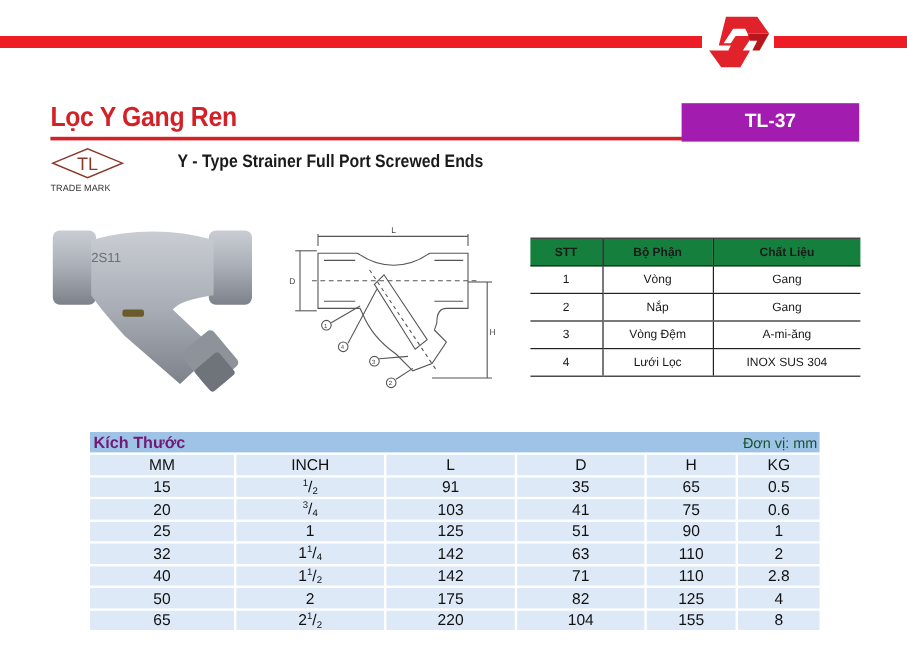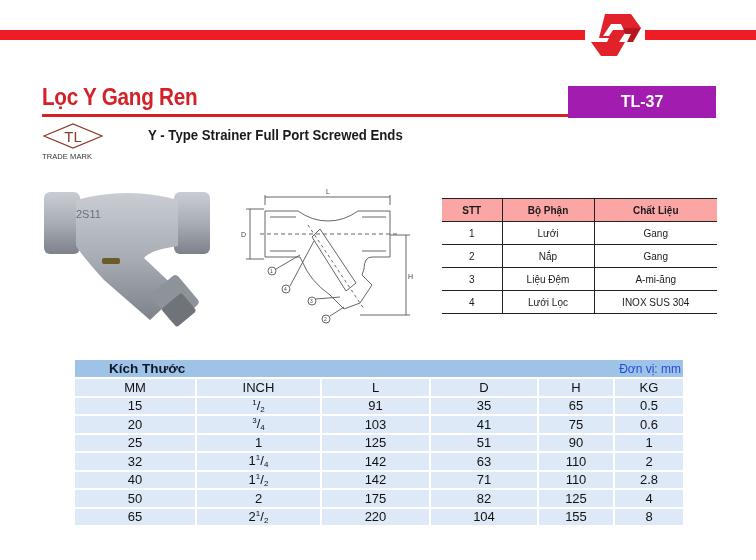--- a/index.html
+++ b/index.html
@@ -17,29 +17,29 @@
   .trademark { position: absolute; left: 42px; top: 122px; width: 62px; height: 40px; }
   .trademark svg { display: block; }
   .trademark-label { position: absolute; left: 0; top: 30px; font-size: 7.5px; color: #333; letter-spacing: 0.1px; white-space: nowrap; }
 
   .subtitle { position: absolute; left: 148px; top: 126px; font-size: 15px; font-weight: bold; color: #1a1a1a; transform: scaleX(0.88); transform-origin: left; white-space: nowrap; }
 
   .photo { position: absolute; left: 40px; top: 180px; width: 180px; height: 160px; }
   .drawing { position: absolute; left: 240px; top: 185px; width: 180px; height: 150px; }
 
   table.parts { position: absolute; left: 442px; top: 198px; width: 275px; border-collapse: collapse; font-size: 10px; }
-  table.parts th { background: #fca5a5; font-weight: bold; height: 23px; border-bottom: 1px solid #222; }
+  table.parts th { background: #15803d; font-weight: bold; height: 23px; border-bottom: 1px solid #222; }
   table.parts td { height: 23px; text-align: center; border-bottom: 1px solid #222; }
   table.parts th + th, table.parts td + td { border-left: 1px solid #222; }
   table.parts tr:first-child th { border-top: 1px solid #222; }
 
   .dim-wrap { position: absolute; left: 75px; top: 360px; width: 608px; }
   .dim-header { background: #9fc3e7; height: 17px; display: flex; justify-content: space-between; align-items: center; padding: 0 2px 0 3px; }
-  .dim-header .h-title { font-weight: bold; font-size: 13.5px; color: #0f172a; margin-left: 31px; }
-  .dim-header .h-unit { font-size: 12px; color: #1d4ed8; }
+  .dim-header .h-title { font-weight: bold; font-size: 13.5px; color: #701a75; }
+  .dim-header .h-unit { font-size: 12px; color: #14532d; }
   table.dims { width: 100%; border-collapse: separate; border-spacing: 2px 2px; margin-left: -2px; width: calc(100% + 4px); font-size: 13px; }
   table.dims td, table.dims th { background: #dde9f7; text-align: center; height: 16.5px; font-weight: normal; color: #111; }
   sup { font-size: 8px; vertical-align: 5px; }
   sub { font-size: 8px; vertical-align: -2px; }
 </style>
 </head>
 <body>
 
 <div class="top-bar-left"></div>
 <div class="top-bar-right"></div>
@@ -125,31 +125,31 @@
   <thead>
     <tr>
       <th style="width:60px">STT</th>
       <th style="width:92px">Bộ Phận</th>
       <th>Chất Liệu</th>
     </tr>
   </thead>
   <tbody>
     <tr>
       <td>1</td>
-      <td>Lưới</td>
+      <td>Vòng</td>
       <td>Gang</td>
     </tr>
     <tr>
       <td>2</td>
       <td>Nắp</td>
       <td>Gang</td>
     </tr>
     <tr>
       <td>3</td>
-      <td>Liệu Đệm</td>
+      <td>Vòng Đệm</td>
       <td>A-mi-ăng</td>
     </tr>
     <tr>
       <td>4</td>
       <td>Lưới Lọc</td>
       <td>INOX SUS 304</td>
     </tr>
   </tbody>
 </table>
 

